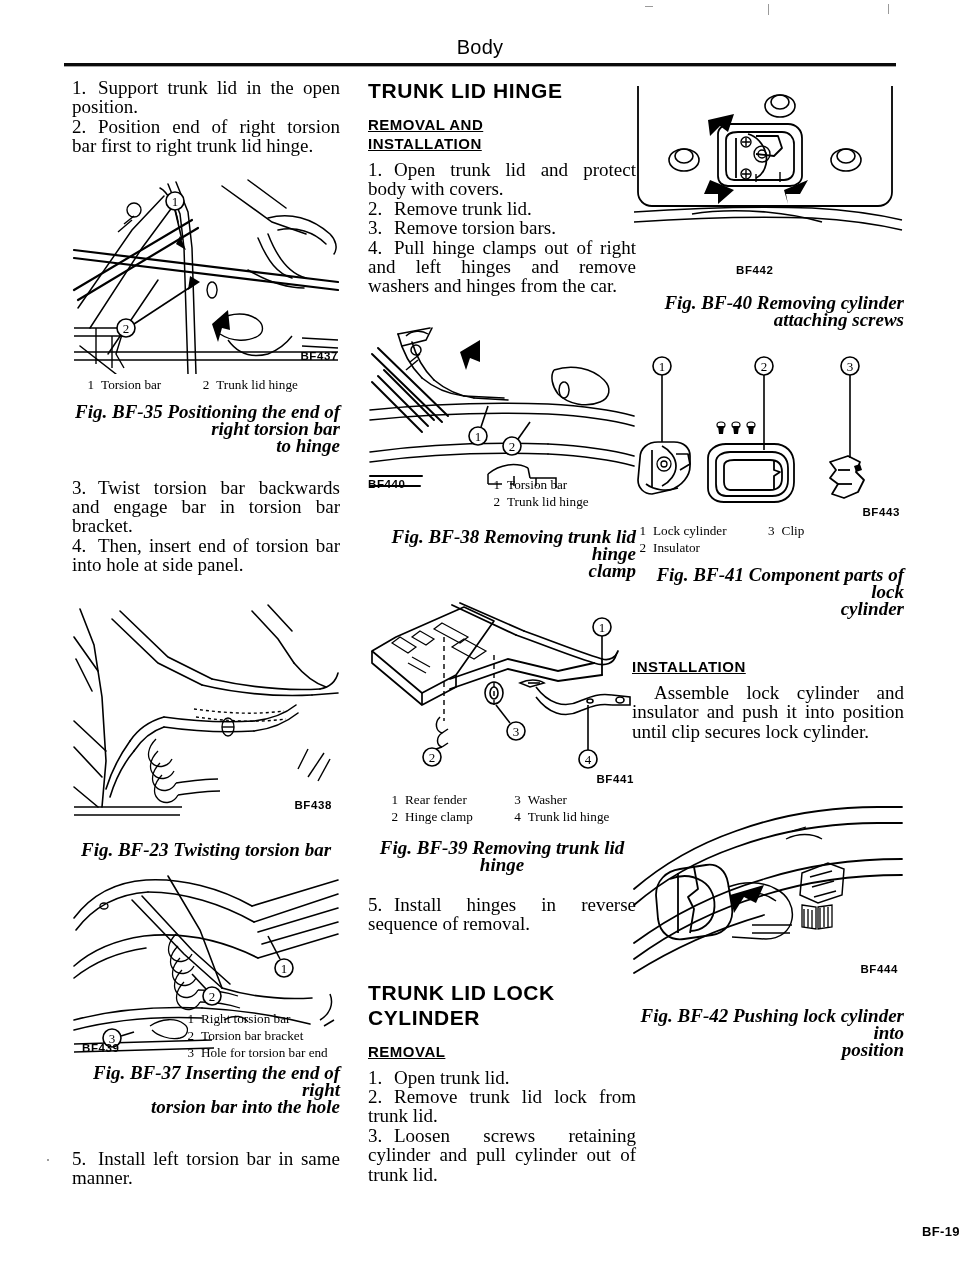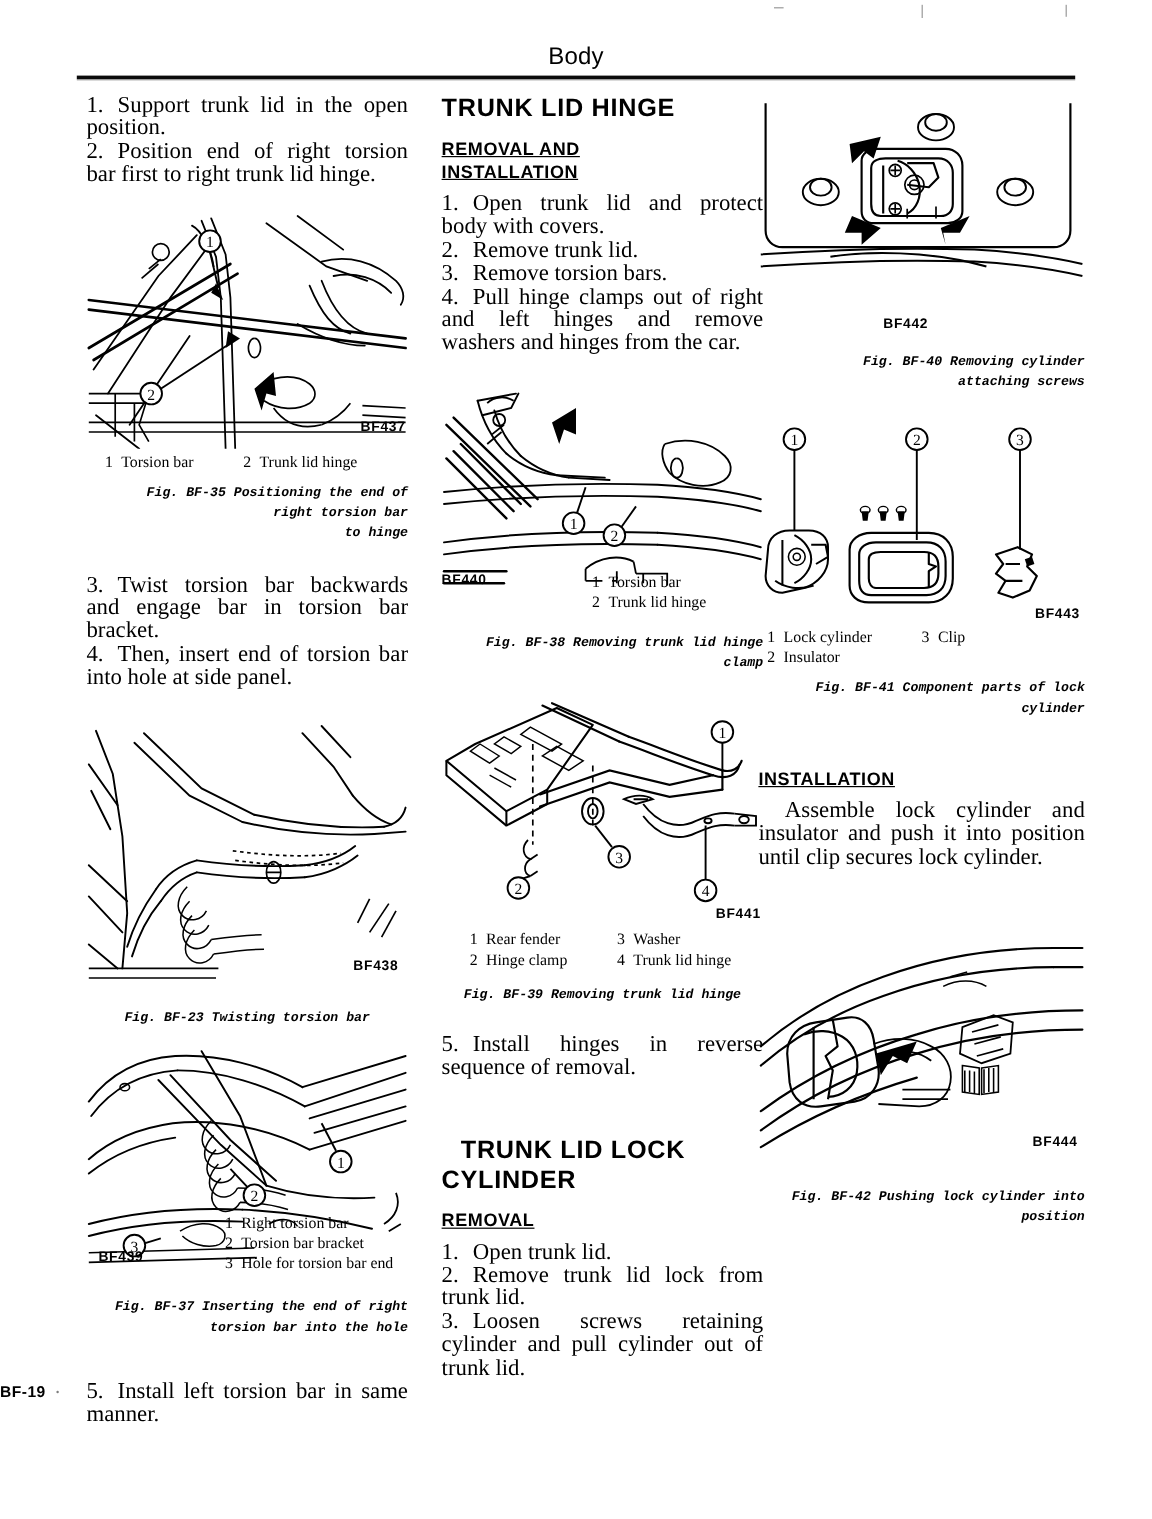--- a/index.html
+++ b/index.html
@@ -41,40 +41,40 @@
   h1.sec{
     font-family:"Liberation Sans",sans-serif;font-weight:700;
     font-size:21px;letter-spacing:.6px;margin:0 0 12px 0;line-height:25px;
   }
   h2.sub{
     font-family:"Liberation Sans",sans-serif;font-weight:700;
     font-size:15px;letter-spacing:.5px;margin:0 0 7px 0;line-height:19px;text-decoration:underline;
   }
 
   .cap{
-    font-family:Liberation Mono, monospace;font-style:italic;font-weight:700;
-    font-size:11px;line-height:17px;text-align:right;
+    font-family:Liberation Serif, serif;font-style:italic;font-weight:700;
+    font-size:19px;line-height:17px;text-align:right;
   }
   .cap .t1{display:block;}
   .legend{font-size:13.2px;line-height:17px;}
   .legend table{border-collapse:collapse;}
   .legend td{padding:0 6px 0 0;vertical-align:top;font-size:13.2px;line-height:17px;}
   .legend td.k{text-align:right;width:14px;padding-right:7px;}
   .legend td.sp{width:22px;}
 
   .figcode{
     font-family:"Liberation Sans",sans-serif;font-weight:700;font-size:11.5px;
     letter-spacing:.6px;
   }
 
   .fig{position:relative;}
   .fig svg{display:block;}
 
   .footer{
-    position:absolute;left:0;right:0;top:1152px;text-align:left;
+    position:absolute;left:0;right:0;top:1224px;text-align:right;
     font-family:"Liberation Sans",sans-serif;font-weight:700;font-size:13px;
     letter-spacing:.4px;
   }
   .wm{
     position:absolute;left:640px;top:1228px;width:310px;text-align:center;
     font-family:"Liberation Sans",sans-serif;font-size:21px;color:#0c4a6e;
     letter-spacing:.2px;
     margin-top:48px;
   }
   .crop-mark{position:absolute;background:#9a9a9a;}
@@ -313,21 +313,21 @@
               </tr>
           <tr>
                 <td class="k">3</td>
                 <td>Hole for torsion bar end</td>
               </tr>
         </tbody>
           </table>
       </div>
     </div>
 
-    <div class="cap" style="margin-top:20px;">
+    <div class="cap" style="margin-top:2px;">
       <span class="t1">Fig. BF-37  Inserting the end of right</span>
       <span class="t1">torsion bar into the hole</span>
     </div>
 
     <p class="body" style="margin-top:34px;"><span class="num">5.</span><span>Install left torsion bar in same manner.</span></p>
   </div>
 
   <div class="col col-m">
 
     <h1 class="sec">TRUNK LID HINGE</h1>
@@ -510,21 +510,21 @@
         </table>
     </div>
 
     <div class="cap" style="margin-top:14px;text-align:center;">
       <span class="t1">Fig. BF-39  Removing trunk lid hinge</span>
     </div>
 
     <p class="body" style="margin-top:22px;"><span class="num">5.</span><span>Install hinges in reverse sequence of removal.</span></p>
 
     <h1 class="sec" style="margin-top:46px;">
-      <span style="display:block;margin-left:16px;">TRUNK LID LOCK</span>
+      <span style="display:block;">TRUNK LID LOCK</span>
       <span style="display:block;">CYLINDER</span>
     </h1>
     <h2 class="sub">REMOVAL</h2>
 
     <p class="body nojust"><span class="num">1.</span><span>Open trunk lid.</span></p>
     <p class="body"><span class="num">2.</span><span>Remove trunk lid lock from trunk lid.</span></p>
     <p class="body"><span class="num">3.</span><span>Loosen screws retaining cylinder and pull cylinder out of trunk lid.</span></p>
   </div>
 
   <div class="col col-r" style="top:84px;">

